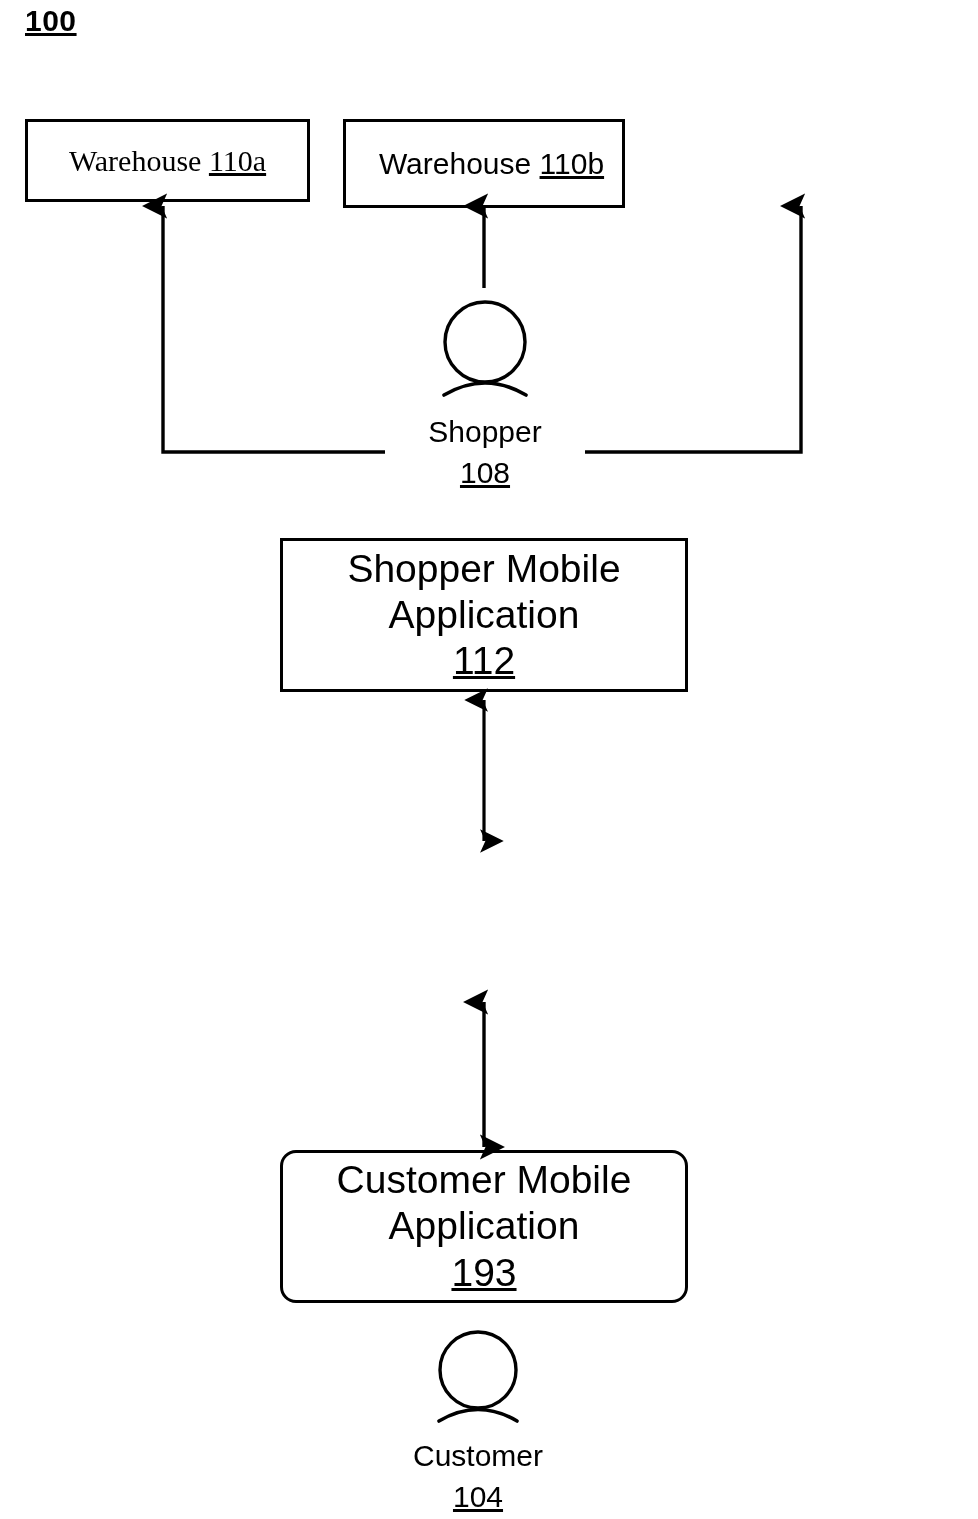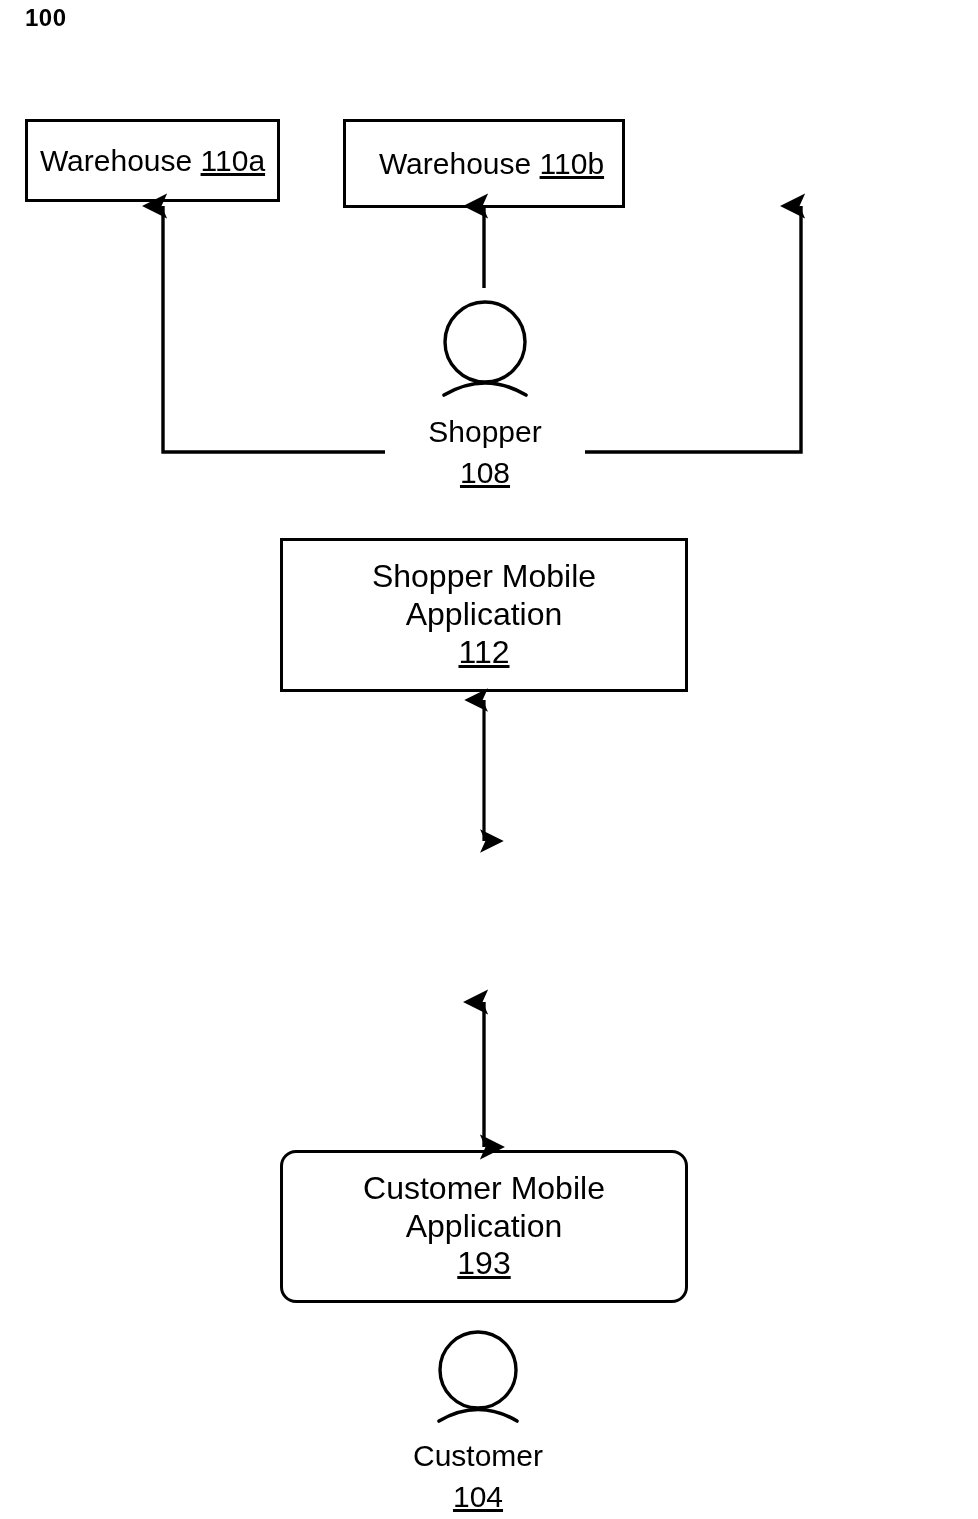--- a/index.html
+++ b/index.html
@@ -20,41 +20,42 @@
     position: absolute;
     left: 0;
     top: 0;
     width: 978px;
     height: 1519px;
   }
   .fig-label {
     position: absolute;
     left: 25px;
     top: 4px;
-    font-size: 24px;
+    font-size: 30px;
     font-weight: bold;
+    text-decoration: underline;
     letter-spacing: 0.5px;
   }
   .node-box {
     position: absolute;
     box-sizing: border-box;
     border: 3px solid #000000;
     background: #ffffff;
     display: flex;
     flex-direction: column;
     align-items: center;
     justify-content: center;
     text-align: center;
     line-height: 1.18;
   }
   .wh-box {
     font-size: 30px;
   }
   .big-box {
-    font-size: 32px;
+    font-size: 39px;
     align-items: center;
   }
   .ref {
     text-decoration: underline;
     text-underline-offset: 2px;
   }
   .actor-label {
     position: absolute;
     text-align: center;
     font-size: 30px;
@@ -62,21 +63,21 @@
   }
   .nowrap { white-space: nowrap; }
 </style>
 </head>
 <body>
 
 <div id="figure">
 
   <div class="fig-label">100</div>
 
-  <div class="node-box wh-box" style="left:25px; top:119px; width:255px; height:83px;">
+  <div class="node-box wh-box" style="left:25px; top:119px; width:285px; height:83px;font-family:Liberation Serif, serif;">
     <div class="nowrap">
       <span>Warehouse</span>
       <span class="ref">110a</span>
     </div>
   </div>
 
   <div class="node-box wh-box" style="left:343px; top:119px; width:282px; height:89px;padding-left:15px;">
     <div class="nowrap">
       <span>Warehouse</span>
       <span class="ref">110b</span>

